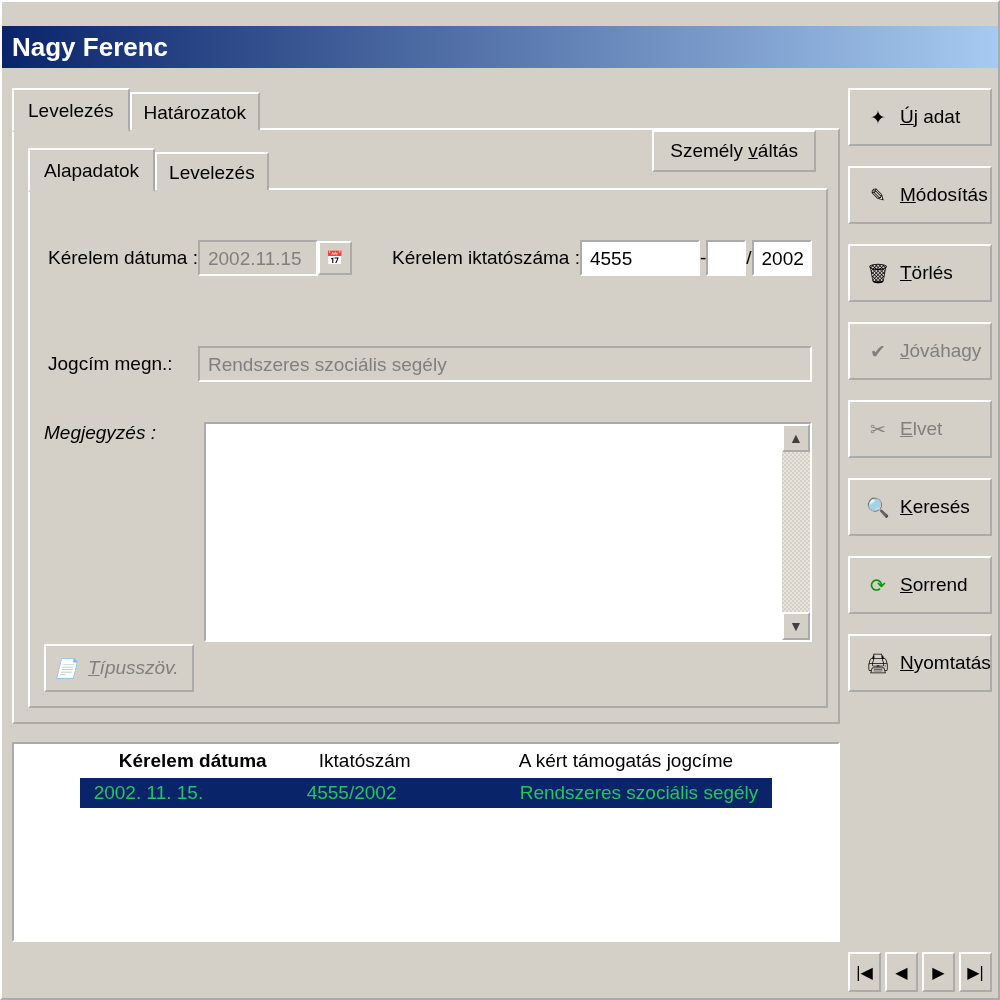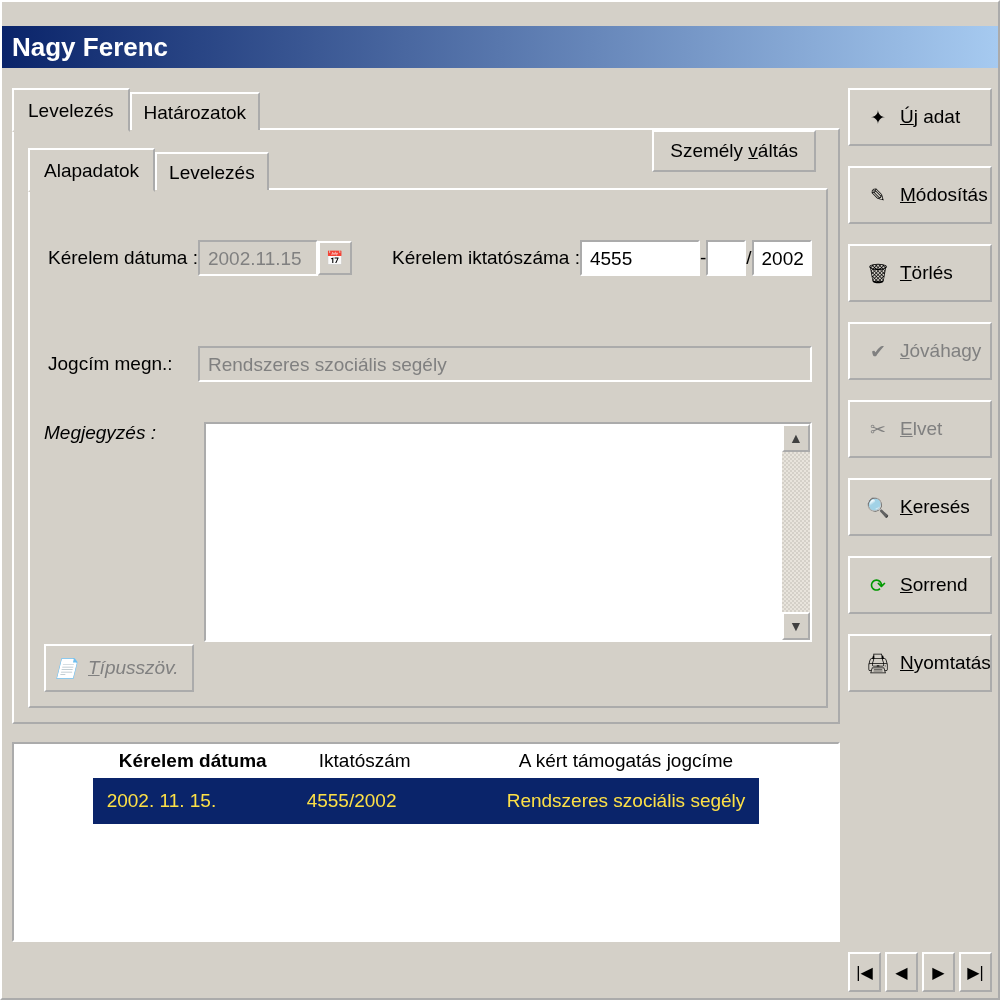--- a/index.html
+++ b/index.html
@@ -157,23 +157,24 @@
   .grid-header {
     display: grid;
     grid-template-columns: 200px 200px 1fr;
     padding: 6px 14px;
     background:#fff;
   }
   .grid-header .col1 { font-weight: bold; }
   .grid-row {
     display: grid;
     grid-template-columns: 200px 200px 1fr;
-    padding: 12px 14px;
+    padding: 4px 14px;
     background: #0a246a;
-    color: #fde047;
+    color: #22c55e;
+    gap: 13px;
   }
   .nav-row {
     display:flex; gap:4px; margin-top:auto; justify-content:flex-end;
   }
   .nav-btn {
     width:36px; height:40px; border:2px outset #fff; background:#d4d0c8;
     display:inline-flex;align-items:center;justify-content:center;
     font-size:16px; color:#000;
   }
   .inner-tab-body {

